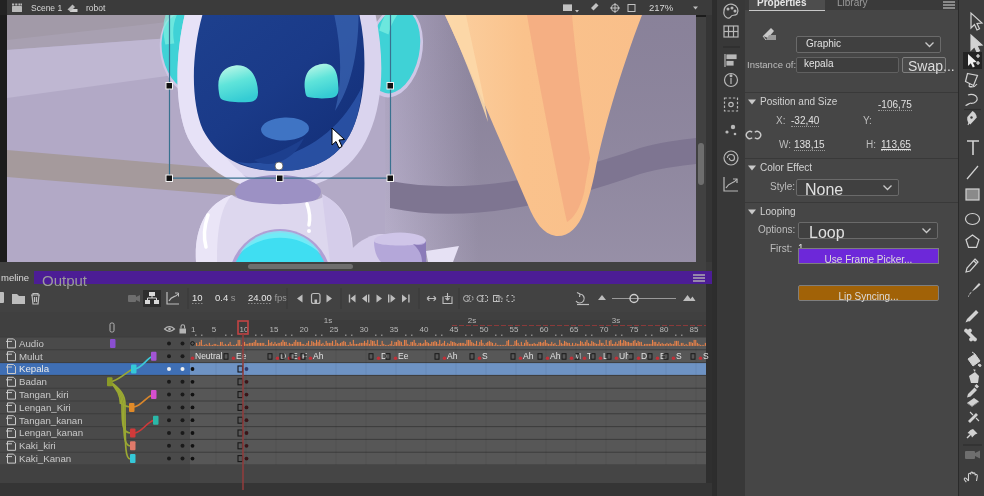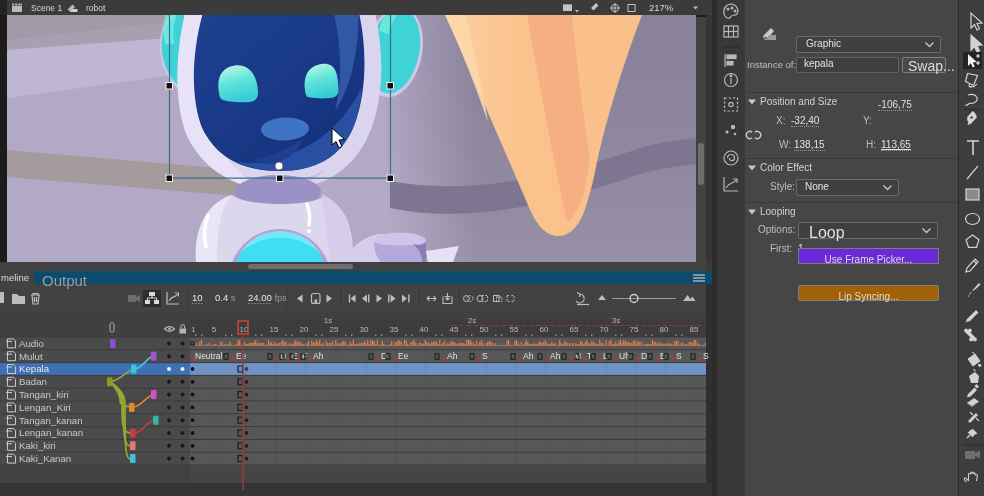--- a/index.html
+++ b/index.html
@@ -161,21 +161,21 @@
     <div class="abs" style="left:696px;top:2px;width:10px;height:245px;background:#414141;"></div>
     <div class="abs" style="left:698px;top:128px;width:6px;height:42px;background:#6e6e6e;border-radius:3px;"></div>
     <div class="abs" style="left:706px;top:0;width:10px;height:247px;background:#353535;"></div>
   </div>
 
   <div id="hscroll" class="abs" style="left:0;top:262px;width:706px;height:9px;background:#414141;"></div>
   <div id="hthumb" class="abs" style="left:248px;top:264px;width:105px;height:5px;background:#6e6e6e;border-radius:3px;"></div>
 
   <div id="timeline" class="abs" style="left:0;top:271px;width:712px;height:225px;background:#424242;">
 
-    <div class="abs" style="left:0;top:0;width:712px;height:13px;background:#0c4a6e;">
+    <div class="abs" style="left:0;top:0;width:712px;height:13px;background:#4c1d95;">
       <div class="abs" style="left:0;top:0;width:34px;height:13px;background:#424242;"></div>
       <span class="txt" style="left:1px;top:1px;font-size:9.5px;color:#dcdcdc;">meline</span>
       <span class="txt" style="left:42px;top:1px;font-size:15px;color:#9b9b9b;">Output</span>
       <svg class="abs" style="left:692px;top:3px;" width="14" height="8" viewBox="0 0 14 8">
         <g stroke="#b5b5b5" stroke-width="1.4">
             <line x1="1" y1="1" x2="13" y2="1"></line>
             <line x1="1" y1="4" x2="13" y2="4"></line>
             <line x1="1" y1="7" x2="13" y2="7"></line>
           </g>
       </svg>
@@ -917,20 +917,32 @@
 
         <path d="M7 177 v14 h14"></path>
           <path d="M9 188 c4 -7 7 -3 11 -9"></path>
           <path d="M16 179 h4 v4"></path>
       </g>
     </svg>
   </div>
 
   <div id="props" class="abs" style="left:745px;top:0;width:213px;height:496px;background:#464646;border-right:1px solid #373737;">
 
+    <div class="abs" style="left:0;top:0;width:213px;height:10px;background:#3a3a3a;">
+      <div class="abs" style="left:4px;top:0;width:76px;height:10px;background:#4d4d4d;border-bottom:1px solid #c8c8c8;"></div>
+      <span class="txt" style="left:12px;top:-3px;font-size:10px;color:#e6e6e6;font-weight:bold;">Properties</span>
+      <span class="txt" style="left:92px;top:-3px;font-size:10px;color:#9a9a9a;">Library</span>
+      <svg class="abs" style="left:198px;top:1px;" width="12" height="8" viewBox="0 0 12 8">
+        <g stroke="#b5b5b5" stroke-width="1.3">
+            <line x1="0" y1="1" x2="12" y2="1"></line>
+            <line x1="0" y1="4" x2="12" y2="4"></line>
+            <line x1="0" y1="7" x2="12" y2="7"></line>
+          </g>
+      </svg>
+    </div>
 
     <svg class="abs" style="left:16px;top:26px;" width="18" height="18" viewBox="0 0 18 18">
       <path d="M2 10 L10 2 L13 5 L7 12 Z" fill="#c9c9c9"></path>
       <path d="M8 9 L15 9 L15 14 L5 14 Z" fill="#9a9a9a"></path>
       <path d="M2 10 l3 4" stroke="#c9c9c9" fill="none"></path>
     </svg>
 
     <div class="abs" style="left:51px;top:36px;width:143px;height:15px;background:#404040;border:1px solid #6a6a6a;border-radius:2px;">
       <span class="txt" style="left:9px;top:1px;font-size:10px;color:#e0e0e0;">Graphic</span>
       <svg class="abs" style="right:6px;top:5px;" width="9" height="6" viewBox="0 0 9 6">
@@ -965,21 +977,21 @@
     <span class="txt" style="left:121px;top:139px;font-size:10px;color:#bdbdbd;">H:</span>
     <span class="txt" style="left:136px;top:139px;font-size:10px;color:#e0e0e0;border-bottom:1px dotted #999;text-decoration:underline;">113,65</span>
     <div class="abs" style="left:0;top:158px;width:213px;height:1px;background:#393939;"></div>
 
     <svg class="abs" style="left:3px;top:165px;" width="8" height="6" viewBox="0 0 8 6">
         <path d="M0 0.5 h8 l-4 5 z" fill="#c9c9c9"></path>
       </svg>
     <span class="txt" style="left:15px;top:162px;font-size:10px;color:#d2d2d2;">Color Effect</span>
     <span class="txt" style="left:25px;top:181px;font-size:10px;color:#bdbdbd;">Style:</span>
     <div class="abs" style="left:51px;top:179px;width:101px;height:15px;background:#404040;border:1px solid #6a6a6a;border-radius:2px;">
-      <span class="txt" style="left:8px;top:1px;font-size:10px;color:#e0e0e0;">None</span>
+      <span class="txt" style="left:8px;top:1px;font-size:16px;color:#e0e0e0;">None</span>
       <svg class="abs" style="right:6px;top:5px;" width="9" height="6" viewBox="0 0 9 6">
           <path d="M0.5 0.5 l4 4 l4 -4" stroke="#c9c9c9" fill="none" stroke-width="1.3"></path>
         </svg>
     </div>
     <div class="abs" style="left:0;top:202px;width:213px;height:1px;background:#393939;"></div>
 
     <svg class="abs" style="left:3px;top:209px;" width="8" height="6" viewBox="0 0 8 6">
         <path d="M0 0.5 h8 l-4 5 z" fill="#c9c9c9"></path>
       </svg>
     <span class="txt" style="left:15px;top:206px;font-size:10px;color:#d2d2d2;">Looping</span>

